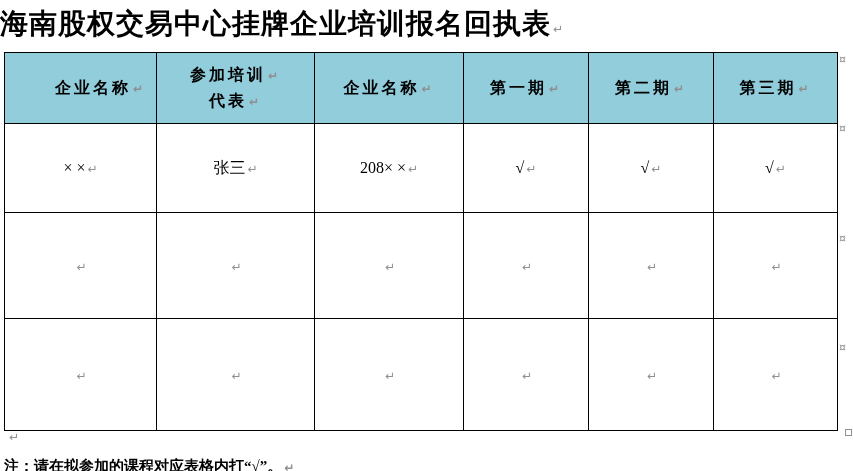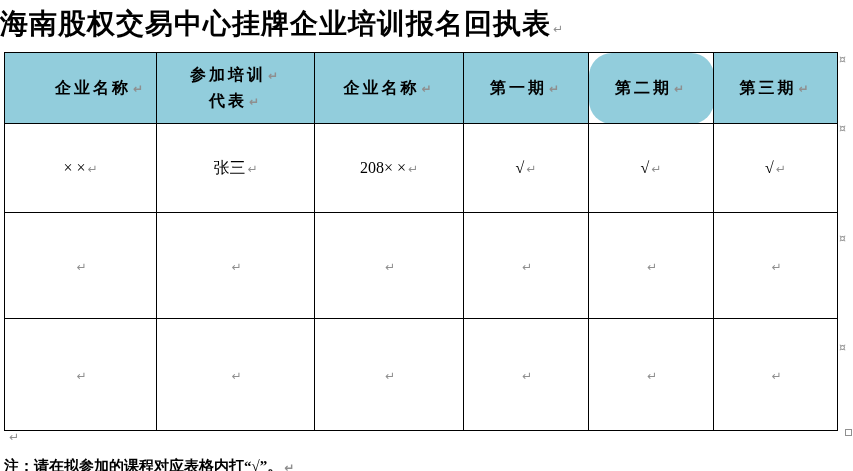--- a/index.html
+++ b/index.html
@@ -106,21 +106,21 @@
       <th style="background: rgb(146, 205, 220); margin-left: 12px;">
         <div class="hdr-line"><span>参加培训</span><span class="pmark">↵</span></div>
         <div class="hdr-line"><span>代表</span><span class="pmark">↵</span></div>
       </th>
       <th style="background: rgb(146, 205, 220);">
         <span>企业名称</span><span class="pmark">↵</span>
       </th>
       <th style="background: rgb(146, 205, 220);">
         <span>第一期</span><span class="pmark">↵</span>
       </th>
-      <th style="background: rgb(146, 205, 220); border-radius: 23px;">
+      <th style="background: rgb(146, 205, 220);">
         <span>第二期</span><span class="pmark">↵</span>
       </th>
       <th style="background: rgb(146, 205, 220);">
         <span>第三期</span><span class="pmark">↵</span>
       </th>
     </tr>
   </thead>
   <tbody>
     <tr class="data-row">
       <td>

